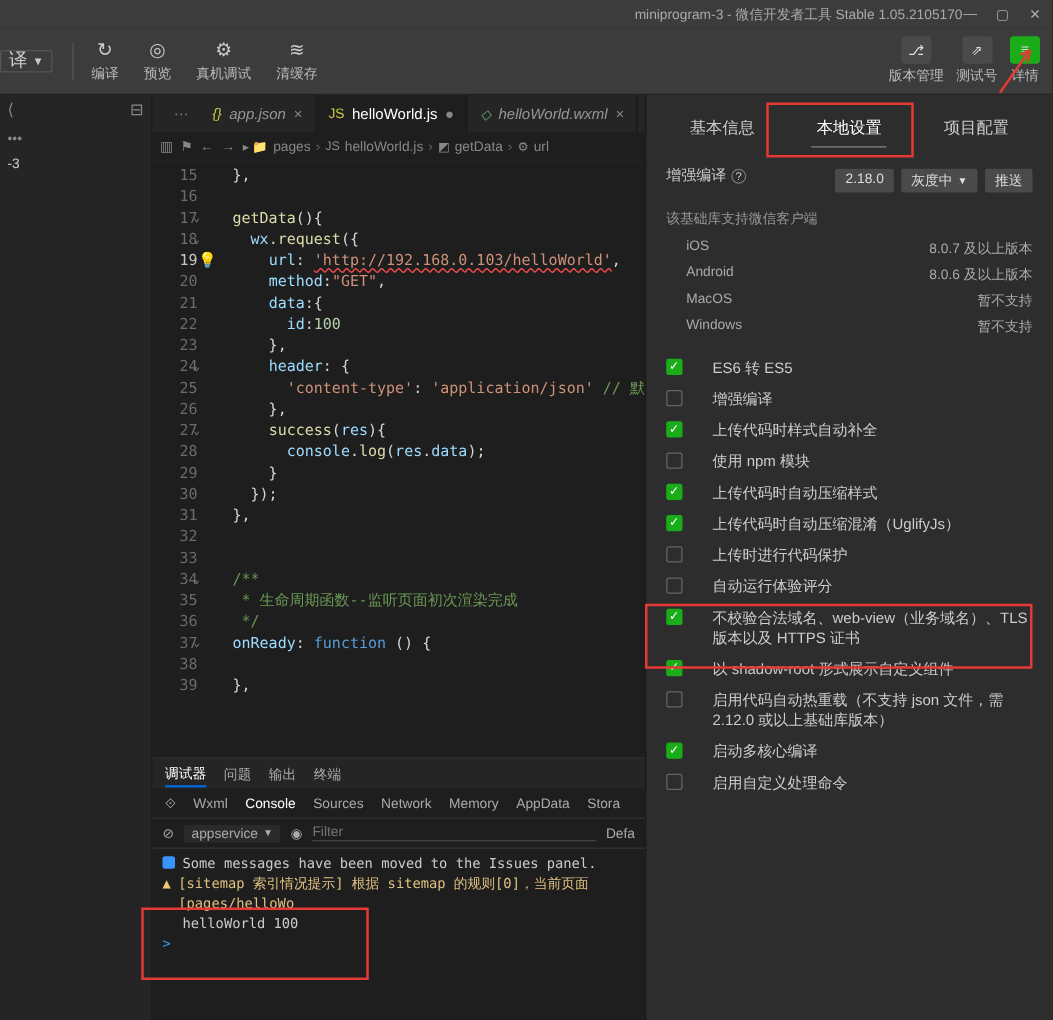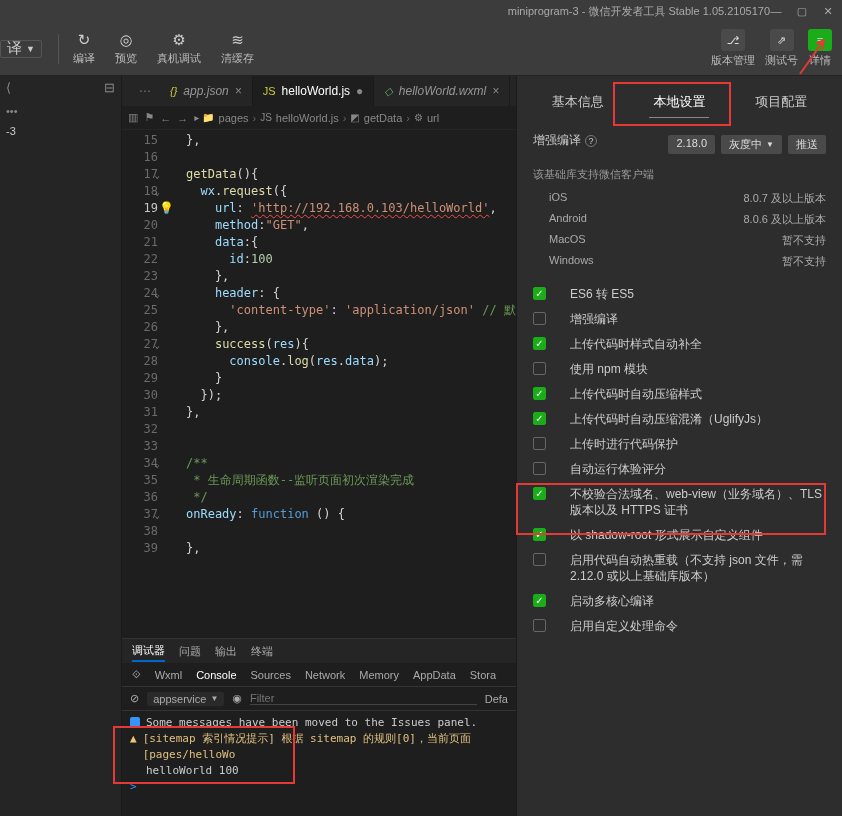--- a/index.html
+++ b/index.html
@@ -64,21 +64,21 @@
 .code .line { height:17px; }
 .tok-key { color:#569cd6; }
 .tok-prop { color:#9cdcfe; }
 .tok-func { color:#dcdcaa; }
 .tok-str { color:#ce9178; }
 .tok-str-u { color:#ce9178; text-decoration: underline wavy #f14c4c 1px; text-underline-offset:2px;}
 .tok-num { color:#b5cea8; }
 .tok-comm { color:#6a9955; }
 .tok-var { color:#9cdcfe; }
 
-.console-wrap { height: 178px; border-top: 1px solid #333; display:flex; flex-direction:column; background:#1e1e1e;}
+.console-wrap { height: 210px; border-top: 1px solid #333; display:flex; flex-direction:column; background:#1e1e1e;}
 .console-tabs { height:24px; display:flex; align-items:center; gap:14px; padding: 0 10px; background:#252526; font-size:11px; color:#aaa;}
 .console-tabs .ctab { padding:2px 0;}
 .console-tabs .ctab.active { color:#fff; border-bottom: 2px solid #06c;}
 .dev-tabs { height:24px; display:flex; align-items:center; gap:14px; padding: 0 10px; background:#1e1e1e; font-size:11px; color:#aaa; border-bottom:1px solid #333;}
 .dev-tabs .dtab.active { color:#fff;}
 .con-toolbar { height:24px; display:flex; align-items:center; gap:8px; padding:0 8px; font-size:11px; color:#aaa; border-bottom:1px solid #333;}
 .con-toolbar .sel { background:#2a2a2a; padding:1px 6px; border-radius:2px; display:flex; align-items:center; gap:4px;justify-content:flex-end;}
 .con-toolbar input { background:transparent; border:none; color:#ccc; flex:1; font-size:11px; outline:none; border-bottom:1px solid #444;}
 .con-body { flex:1; padding:4px 8px; font-family: Consolas, monospace; font-size:11px; color:#ccc; overflow:hidden;}
 .con-line { display:flex; gap:6px; align-items:flex-start; line-height:16px;}

